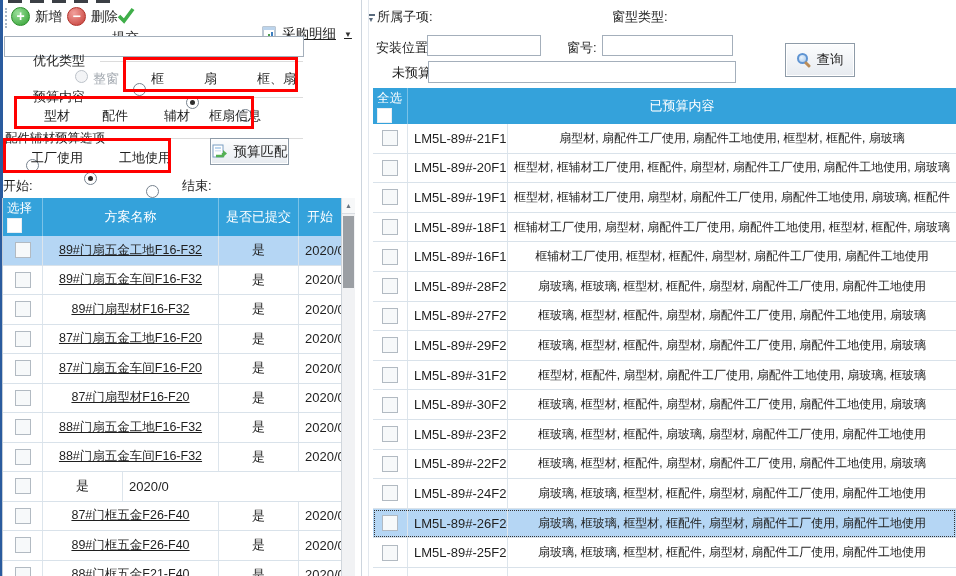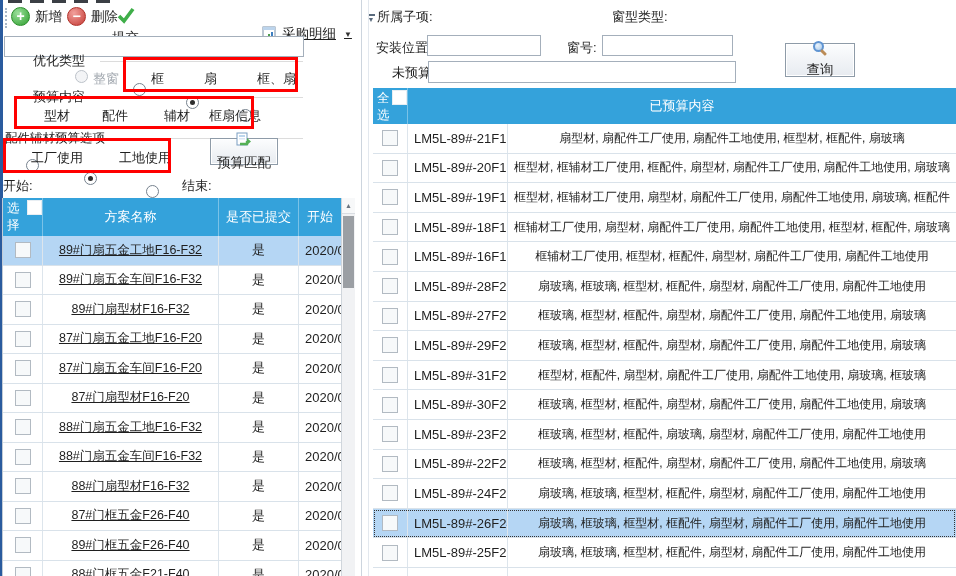--- a/index.html
+++ b/index.html
@@ -21,37 +21,37 @@
   .overflow-btn i{font-style:normal;font-size:7px;line-height:6px;}
   
   .txt{border:1px solid #a4afbb;background:#fff;font-size:13px;padding:0 4px;box-sizing:border-box;
        font-family:"Liberation Sans",sans-serif;}
   .combo{border:1px solid #a4afbb;background:#fff;position:relative;font-size:13px;}
   .combo .val{position:absolute;left:5px;top:2px;white-space:nowrap;}
   .combo .arrow{position:absolute;right:1px;top:1px;bottom:1px;width:15px;
        background:linear-gradient(#f7f9fb,#dde3ea);border-left:1px solid #b6c0ca;
        display:flex;align-items:center;justify-content:center;font-size:7px;color:#444;}
   .btn3d{border:1px solid #8e9ba8;background:linear-gradient(#fcfdfe,#e7ebf0);
-       display:flex;align-items:center;justify-content:center;gap:6px;font-size:13.5px;box-shadow:inset 0 0 0 1px #fff;flex-direction:column;}
+       display:flex;align-items:center;justify-content:center;gap:6px;font-size:13.5px;box-shadow:inset 0 0 0 1px #fff;}
   
   .radio{width:13px;height:13px;border-radius:50%;border:1px solid #76828e;background:#fff;position:relative;flex:none;}
   .radio.checked::after{content:"";position:absolute;inset:3px;border-radius:50%;background:#2e2e2e;}
   .radio.disabled{border-color:#bcc2c9;background:#f3f4f6;}
   .cbx{width:14px;height:14px;border:1px solid #8e9aa5;background:#fff;position:relative;flex:none;}
   .cbx.checked::after{content:"\2713";position:absolute;top:-3px;left:1px;font-size:14px;font-weight:bold;color:#222;}
   .cbx.rowcb{width:14px;height:14px;border-color:#b2bac2;background:#f7f9fa;}
   .cbx.hdrcb{width:13px;height:13px;border:1px solid #e8eef3;background:#fff;}
   .gline{height:1px;background:#dcdcdc;}
   .ann{border:3px solid #ff0000;pointer-events:none;}
   .dis{color:#a3a9b0;}
   
   .thead{background:#34a2db;color:#fff;display:flex;}
   .hc{display:flex;align-items:center;justify-content:center;font-size:13px;box-sizing:border-box;
       border-right:1px solid rgba(255,255,255,.35);overflow:hidden;}
-  .hc.first{flex-direction:row;align-items:flex-start;justify-content:flex-start;padding:2px 0 0 4px;gap:1px;font-size:12.5px;}
+  .hc.first{flex-direction:column;align-items:flex-start;justify-content:flex-start;padding:2px 0 0 4px;gap:1px;font-size:12.5px;}
   .row{display:flex;background:#fff;border-bottom:1px solid #d9e2ea;box-sizing:border-box;}
   .row.sel{background:#b5d6f4;}
   .row.focus{outline:1px dotted #333;outline-offset:-2px;}
   .c{display:flex;align-items:center;box-sizing:border-box;border-right:1px solid #dde5ec;overflow:hidden;white-space:nowrap;}
   .lrow{height:29.5px;}
   .rrow{height:29.6px;}
   .c1{width:40px;justify-content:center;}
   .c2{width:176px;justify-content:center;font-size:12.5px;text-decoration:underline;}
   .c3{width:80px;justify-content:center;font-size:13px;}
   .c4{flex:1;padding-left:6px;border-right:none;font-size:13px;}
@@ -157,21 +157,21 @@
   <div class="abs radio" style="left:191px;top:107px;"></div>
   <div class="abs lbl" style="left:209px;top:107px;">框扇信息</div>
 
   <div class="abs lbl small" style="left:5px;top:130px;">配件辅材预算选项</div>
   <div class="abs gline" style="left:122px;top:138px;width:181px;"></div>
   <div class="abs cbx" style="left:10px;top:148px;"></div>
   <div class="abs lbl" style="left:31px;top:149px;">工厂使用</div>
   <div class="abs cbx checked" style="left:98px;top:148px;"></div>
   <div class="abs lbl" style="left:119px;top:149px;">工地使用</div>
 
-  <div class="abs btn3d" style="left:210px;top:138px;width:68px;height:27px;">
+  <div class="abs btn3d" style="left:210px;top:138px;width:79px;height:27px;">
     <span style="display:flex;">
       <svg width="16" height="16" viewBox="0 0 16 16">
           <rect x="1" y="1" width="10" height="12" fill="#fff" stroke="#7a9ec2"></rect>
           <rect x="3" y="3" width="6" height="2" fill="#bcd6ee"></rect>
           <rect x="3" y="6" width="6" height="1.5" fill="#d9e6f4"></rect>
           <path d="M4 12 L11 12 L11 9" stroke="#54b054" stroke-width="2.4" fill="none"></path>
           <path d="M11 6 L15 9.5 L11 13 Z" fill="#54b054"></path>
         </svg>
     </span>
     <span>预算匹配</span>
@@ -270,21 +270,20 @@
             <div class="cbx rowcb"></div>
           </div>
           <div class="c c2">88#门扇五金车间F16-F32</div>
           <div class="c c3">是</div>
           <div class="c c4">2020/0</div>
         </div>
         <div class="row lrow">
           <div class="c c1">
             <div class="cbx rowcb"></div>
           </div>
-          <div class="c c2">88#门扇型材F16-F32</div>
           <div class="c c3">是</div>
           <div class="c c4">2020/0</div>
         </div>
         <div class="row lrow">
           <div class="c c1">
             <div class="cbx rowcb"></div>
           </div>
           <div class="c c2">87#门框五金F26-F40</div>
           <div class="c c3">是</div>
           <div class="c c4">2020/0</div>

